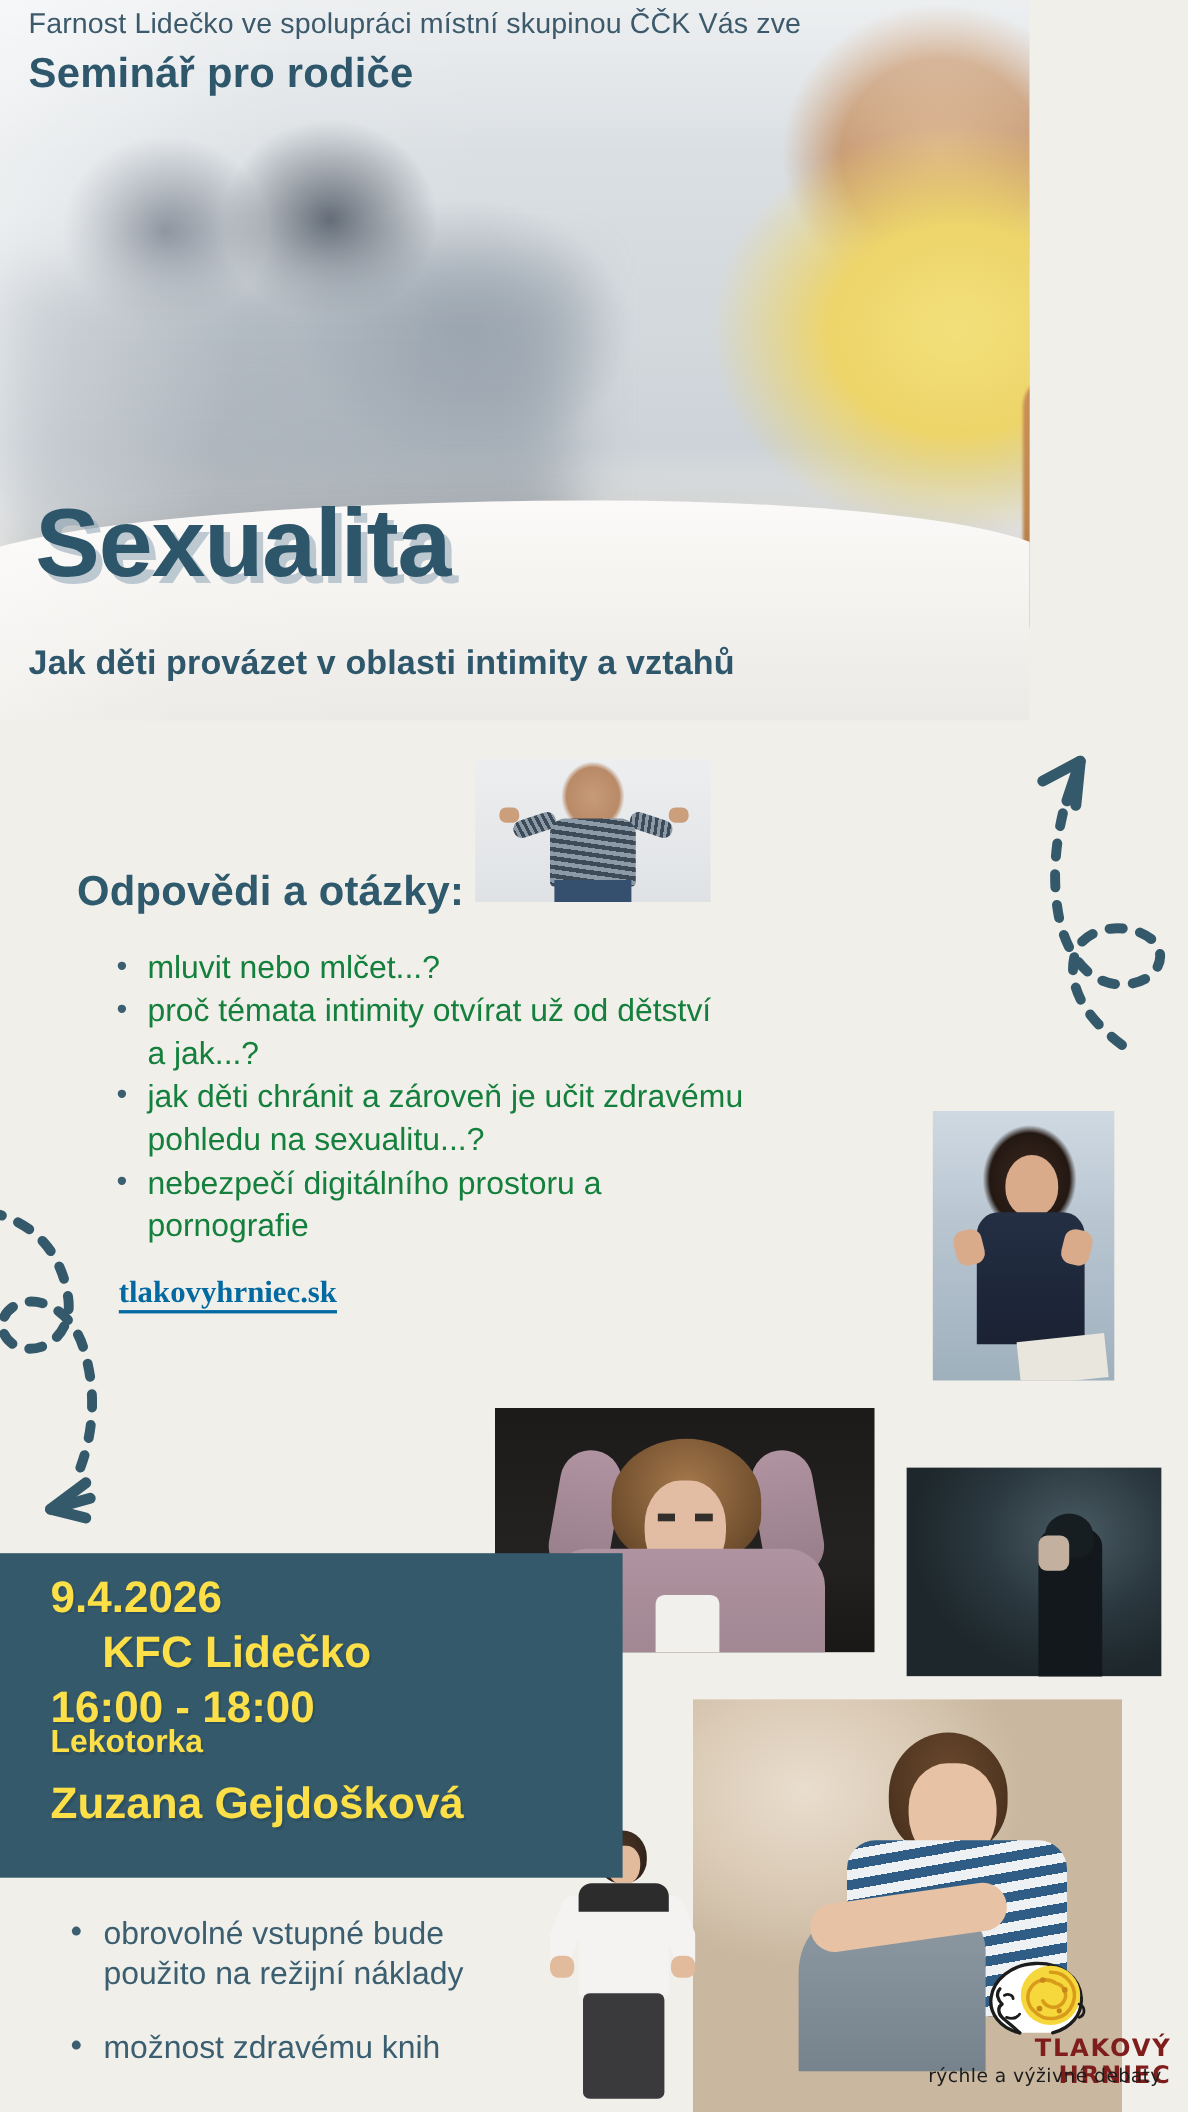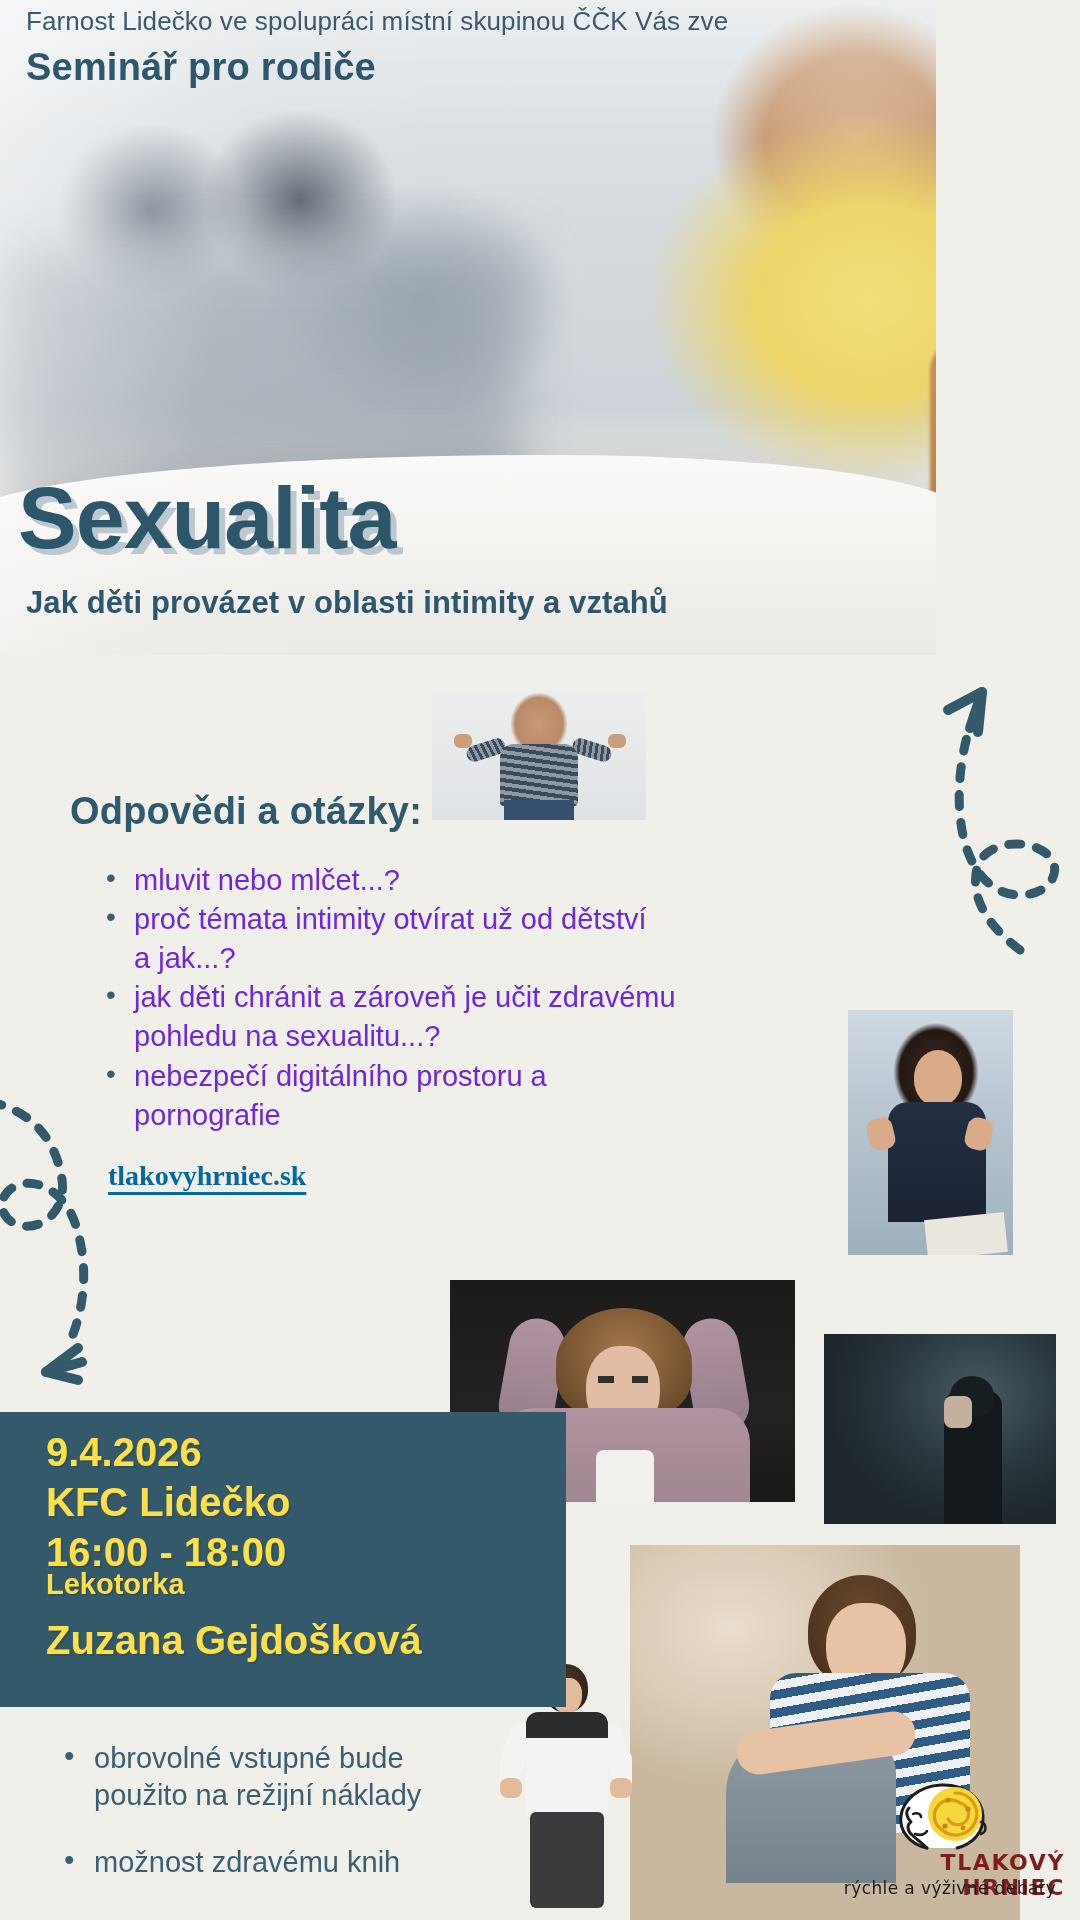--- a/index.html
+++ b/index.html
@@ -64,43 +64,42 @@
     position: absolute; left: 26px; top: 6px;
     font-size: 26px; color: #3c5a6b; letter-spacing: .1px;
     white-space: nowrap;
   }
   .hero-seminar {
     position: absolute; left: 26px; top: 46px;
     font-size: 38px; font-weight: 700; color: #2e576c;
     letter-spacing: .2px; white-space: nowrap;
   }
   .hero-title {
-    position: absolute; left: 18px; top: 450px;
+    position: absolute; left: 32px; top: 450px;
     font-size: 88px; font-weight: 700; color: #2e566b;
     letter-spacing: -1px; line-height: 1;
     text-shadow: 6px 6px 0 rgba(140,162,178,0.55);
     white-space: nowrap;
-    margin-top: 24px;
   }
   .hero-sub {
     position: absolute; left: 26px; top: 585px;
     font-size: 31px; font-weight: 700; color: #2e576c;
     letter-spacing: .1px; white-space: nowrap;
   }
 
   
   .section-qa-title {
     position: absolute; left: 70px; top: 790px;
     font-size: 38px; font-weight: 700; color: #2f5a6d;
     letter-spacing: .2px; white-space: nowrap;
   }
   .bullets-main {
     position: absolute; left: 100px; top: 862px;
     width: 660px;
-    font-size: 29px; color: #6d28d9; line-height: 1.28;
+    font-size: 29px; color: #15803d; line-height: 1.28;
     list-style: none;
   }
   .bullets-main li {
     position: relative; padding-left: 34px; margin-bottom: 2px;
   }
   .bullets-main li::before {
     content: "•"; position: absolute; left: 6px; top: -2px;
     font-size: 28px; color: #3b5f71;
   }
   .bullets-main li.cont { padding-left: 34px; }
@@ -297,21 +296,21 @@
     position: absolute; left: 0; top: 1412px;
     width: 566px; height: 295px;
     background: #33596b;
   }
   .event-line {
     position: absolute; left: 46px;
     color: #fde047; font-weight: 700; white-space: nowrap;
     text-shadow: 2px 2px 0 rgba(0,0,0,0.10);
   }
   .ev-date  { top: 18px;  font-size: 40px; }
-  .ev-place { top: 68px;  font-size: 40px; }
+  .ev-place { top: 68px;  font-size: 40px; margin-left: 47px; }
   .ev-time  { top: 118px; font-size: 40px; }
   .ev-role  { top: 156px; font-size: 29px; }
   .ev-name  { top: 206px; font-size: 40px; }
 
   
   .bullets-bottom {
     position: absolute; left: 58px; top: 1740px;
     width: 480px;
     font-size: 29px; color: #3b5f71; line-height: 1.28;
     list-style: none;

